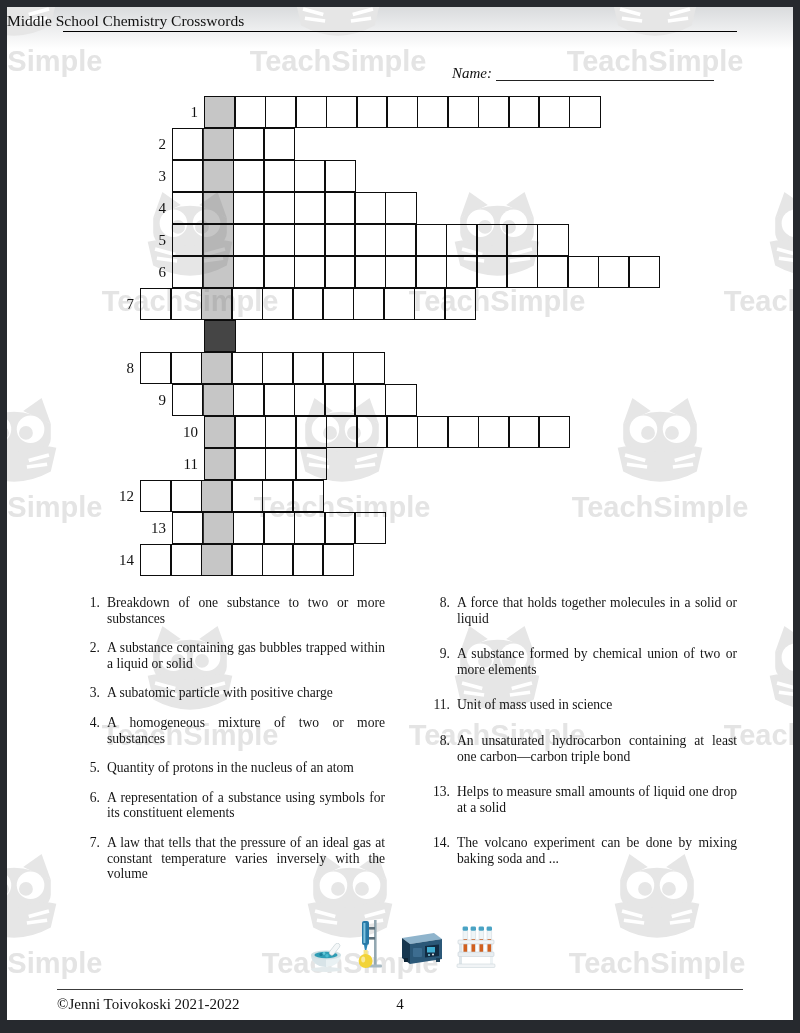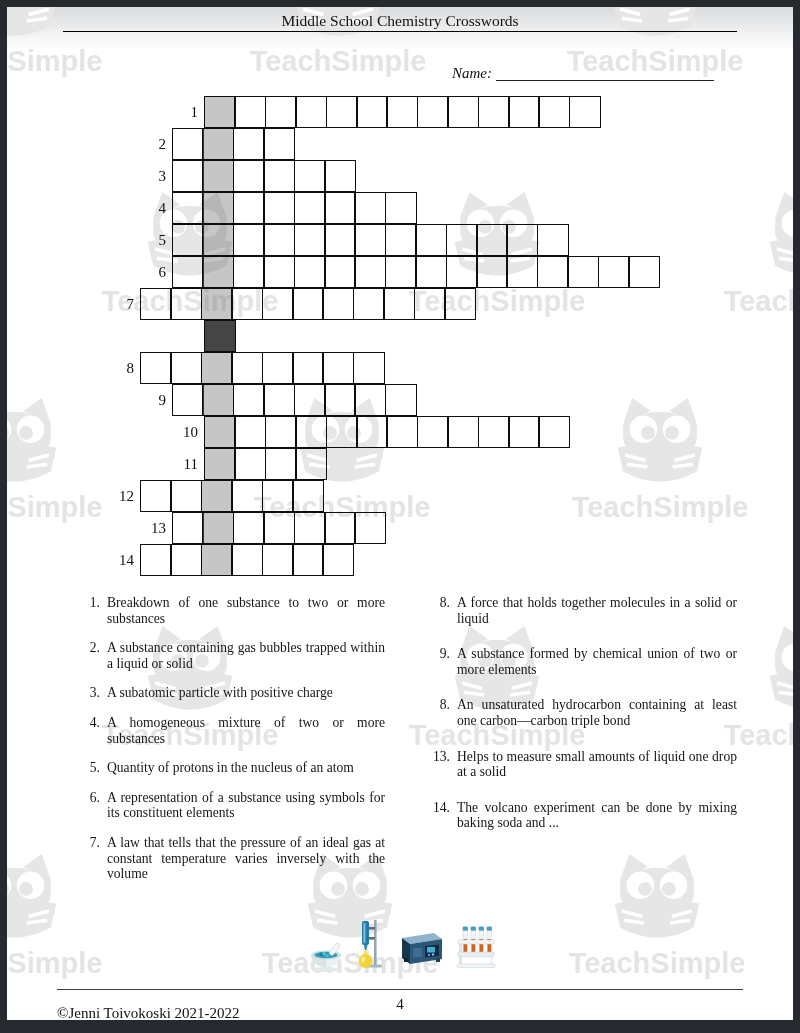--- a/index.html
+++ b/index.html
@@ -24,21 +24,21 @@
     pointer-events:none;
   }
   .wm svg{display:block;margin:0 auto;}
   .wm-text{
     font-family:"Liberation Sans", sans-serif;font-weight:bold;
     font-size:29px;line-height:30px;color:#e4e4e4;letter-spacing:0px;
   }
   
   .content{position:absolute;left:0;top:0;width:100%;height:100%;z-index:3;}
   .hdr-title{
-    position:absolute;left:0;top:5px;width:100%;text-align:center;
+    position:absolute;left:0;top:5px;width:100%;
     font-size:15.5px;color:#111;
   }
   .hdr-rule{position:absolute;left:56px;top:24px;width:674px;height:0;border-top:1.5px solid #000;}
   .doc-title{position:absolute;left:141px;top:47px;font-size:23px;font-weight:600;color:#111;}
   .doc-title .tnum{margin-right:26px;}
   .name-label{position:absolute;left:445px;top:58px;font-size:15px;color:#111;font-style:italic;}
   .name-line{position:absolute;left:489px;top:73px;width:218px;height:0;border-top:1.5px solid #222;}
   
   .grid-row{position:absolute;display:flex;}
   .cell{
@@ -58,21 +58,21 @@
   .clue{display:flex;}
   .clue-col.left .clue{margin-bottom:14px;width:307px;}
   .clue-col.right .clue{margin-bottom:20px;width:309px;}
   .clue-num{width:22px;min-width:22px;text-align:right;margin-right:7px;}
   .clue-text{flex:1;text-align:justify;}
   
   .icons{position:absolute;left:289px;top:910px;width:210px;height:60px;}
   .icons .ic{position:absolute;}
   
   .ftr-rule{position:absolute;left:50px;top:982px;width:686px;height:0;border-top:1.5px solid #3c3c3c;}
-  .ftr-copy{position:absolute;left:50px;top:989px;font-size:15px;color:#111;margin-top:9px;}
+  .ftr-copy{position:absolute;left:50px;top:989px;font-size:15px;color:#111;}
   .ftr-page{position:absolute;left:0;top:989px;width:786px;text-align:center;font-size:15px;color:#111;}
 </style>
 </head>
 <body>
 
 <div class="page">
   <div class="top-shade"></div>
 
   <div id="watermarks">
       <div class="wm" style="left: -93px; top: -57px;">
@@ -616,20 +616,24 @@
         </div>
       </div>
     <div id="clues-right" class="clue-col right" style="left:421px;top:588px;">
         <div class="clue">
           <div class="clue-num">8.</div>
           <div class="clue-text">A force that holds together molecules in a solid or liquid</div>
         </div>
         <div class="clue">
           <div class="clue-num">9.</div>
           <div class="clue-text">A substance formed by chemical union of two or more elements</div>
+        </div>
+        <div class="clue">
+          <div class="clue-num">11.</div>
+          <div class="clue-text">Unit of mass used in science</div>
         </div>
         <div class="clue">
           <div class="clue-num">8.</div>
           <div class="clue-text">An unsaturated hydrocarbon containing at least one carbon—carbon triple bond</div>
         </div>
         <div class="clue">
           <div class="clue-num">13.</div>
           <div class="clue-text">Helps to measure small amounts of liquid one drop at a solid</div>
         </div>
         <div class="clue">

